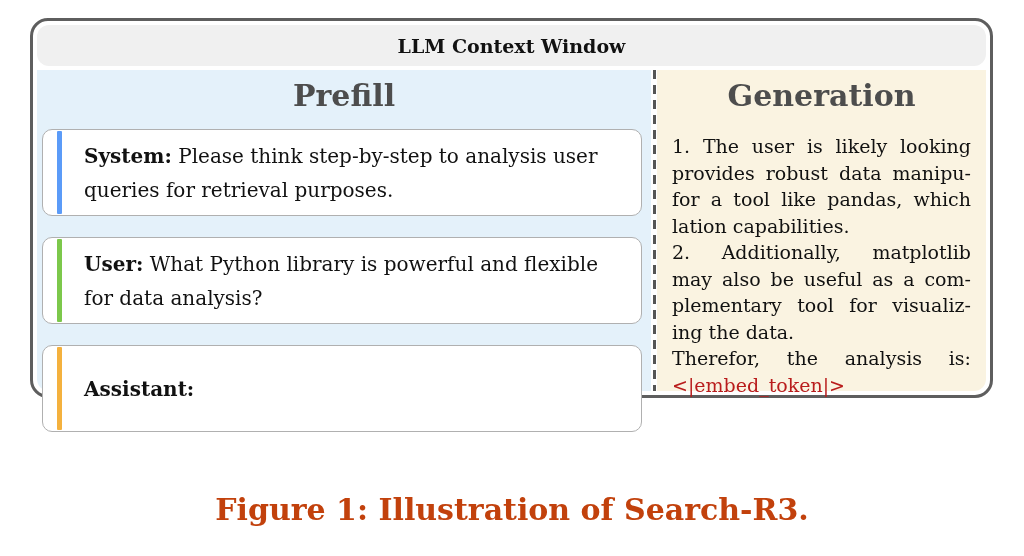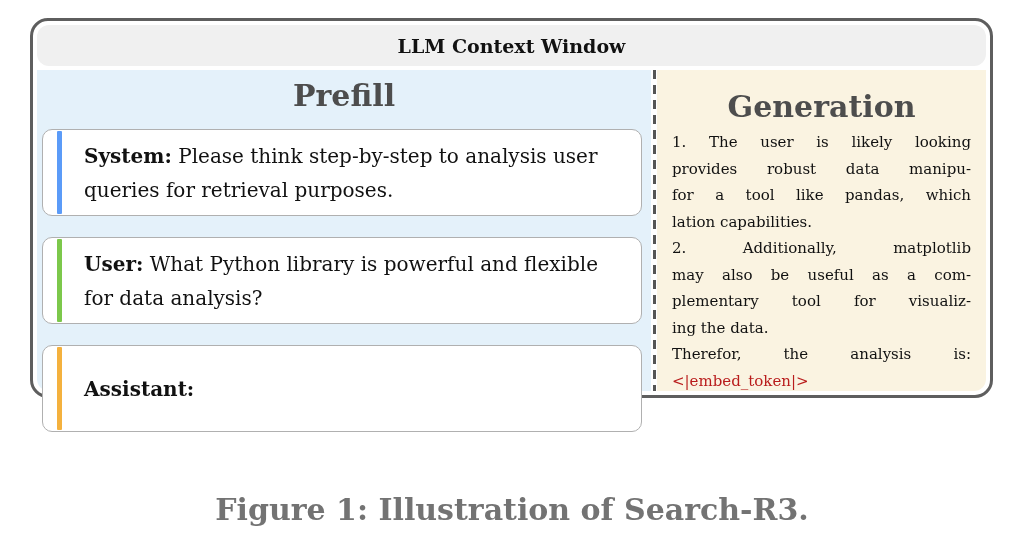--- a/index.html
+++ b/index.html
@@ -59,21 +59,21 @@
     justify-content: center;
   }
   .divider-line {
     width: 3px;
     background: repeating-linear-gradient(to bottom, #555 0px, #555 9px, transparent 9px, transparent 15px);
   }
   .generation {
     flex: 1;
     background: #faf3e1;
     border-bottom-right-radius: 12px;
-    padding: 11px 15px;
+    padding: 0 15px;
     display: flex;
     flex-direction: column;
   }
   .section-header {
     text-align: center;
     font-weight: bold;
     font-size: 30px;
     line-height: 44px;
     color: #4d4d4d;
     margin-top: 4px;
@@ -102,41 +102,42 @@
     top: 1px;
     bottom: 1px;
     width: 5px;
     border-radius: 1px;
   }
   .bar-system { background: #5b9bf8; }
   .bar-user { background: #7cc84b; }
   .bar-assistant { background: #f4b13e; }
   .role { font-weight: bold; }
   .gen-text {
-    font-size: 15px;
+    margin-top: 15px;
+    font-size: 19px;
     line-height: 26.5px;
     color: #111111;
   }
   .gen-line { white-space: normal; }
   .gen-line.full {
     text-align: justify;
     text-align-last: justify;
   }
   .embed-token {
     color: #b91c1c;
   }
   .caption {
     position: absolute;
     left: 0;
     right: 0;
     top: 492px;
     text-align: center;
     font-weight: bold;
     font-size: 30px;
-    color: #737373;
+    color: #c2410c;
   }
 </style>
 </head>
 <body>
 
 <div class="container">
   <div class="title-bar">LLM Context Window</div>
 
   <div class="content">
 

